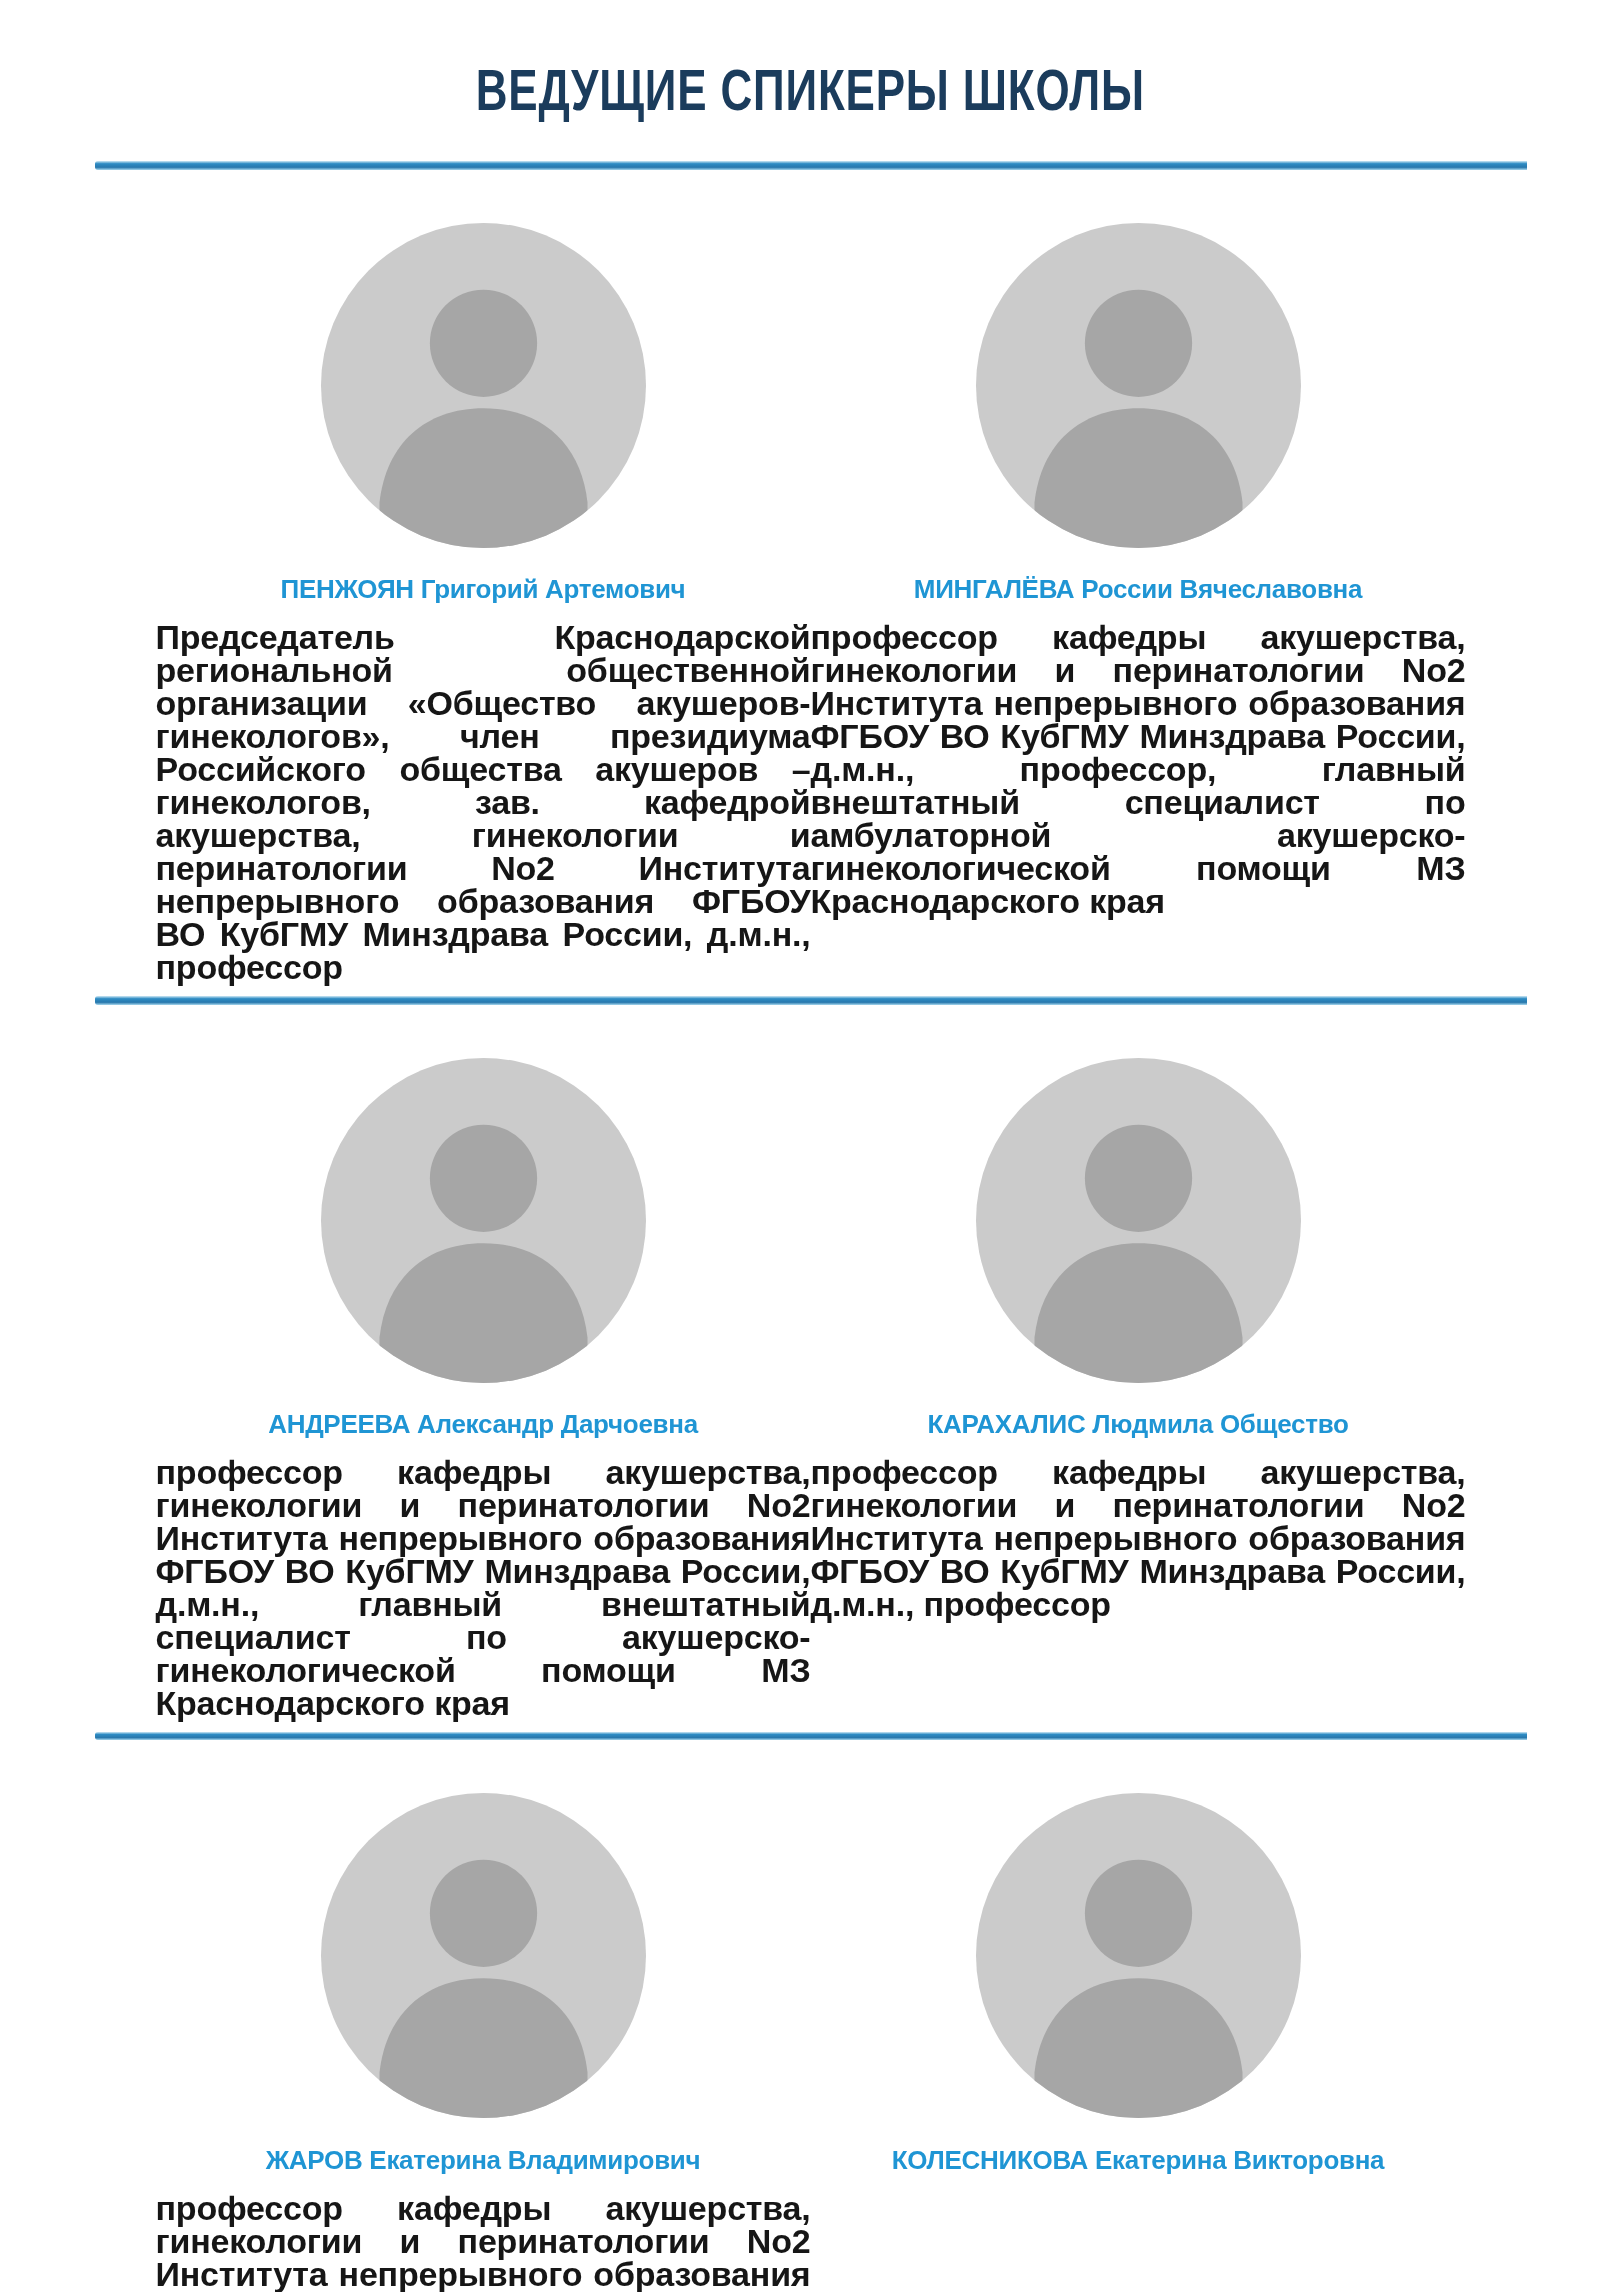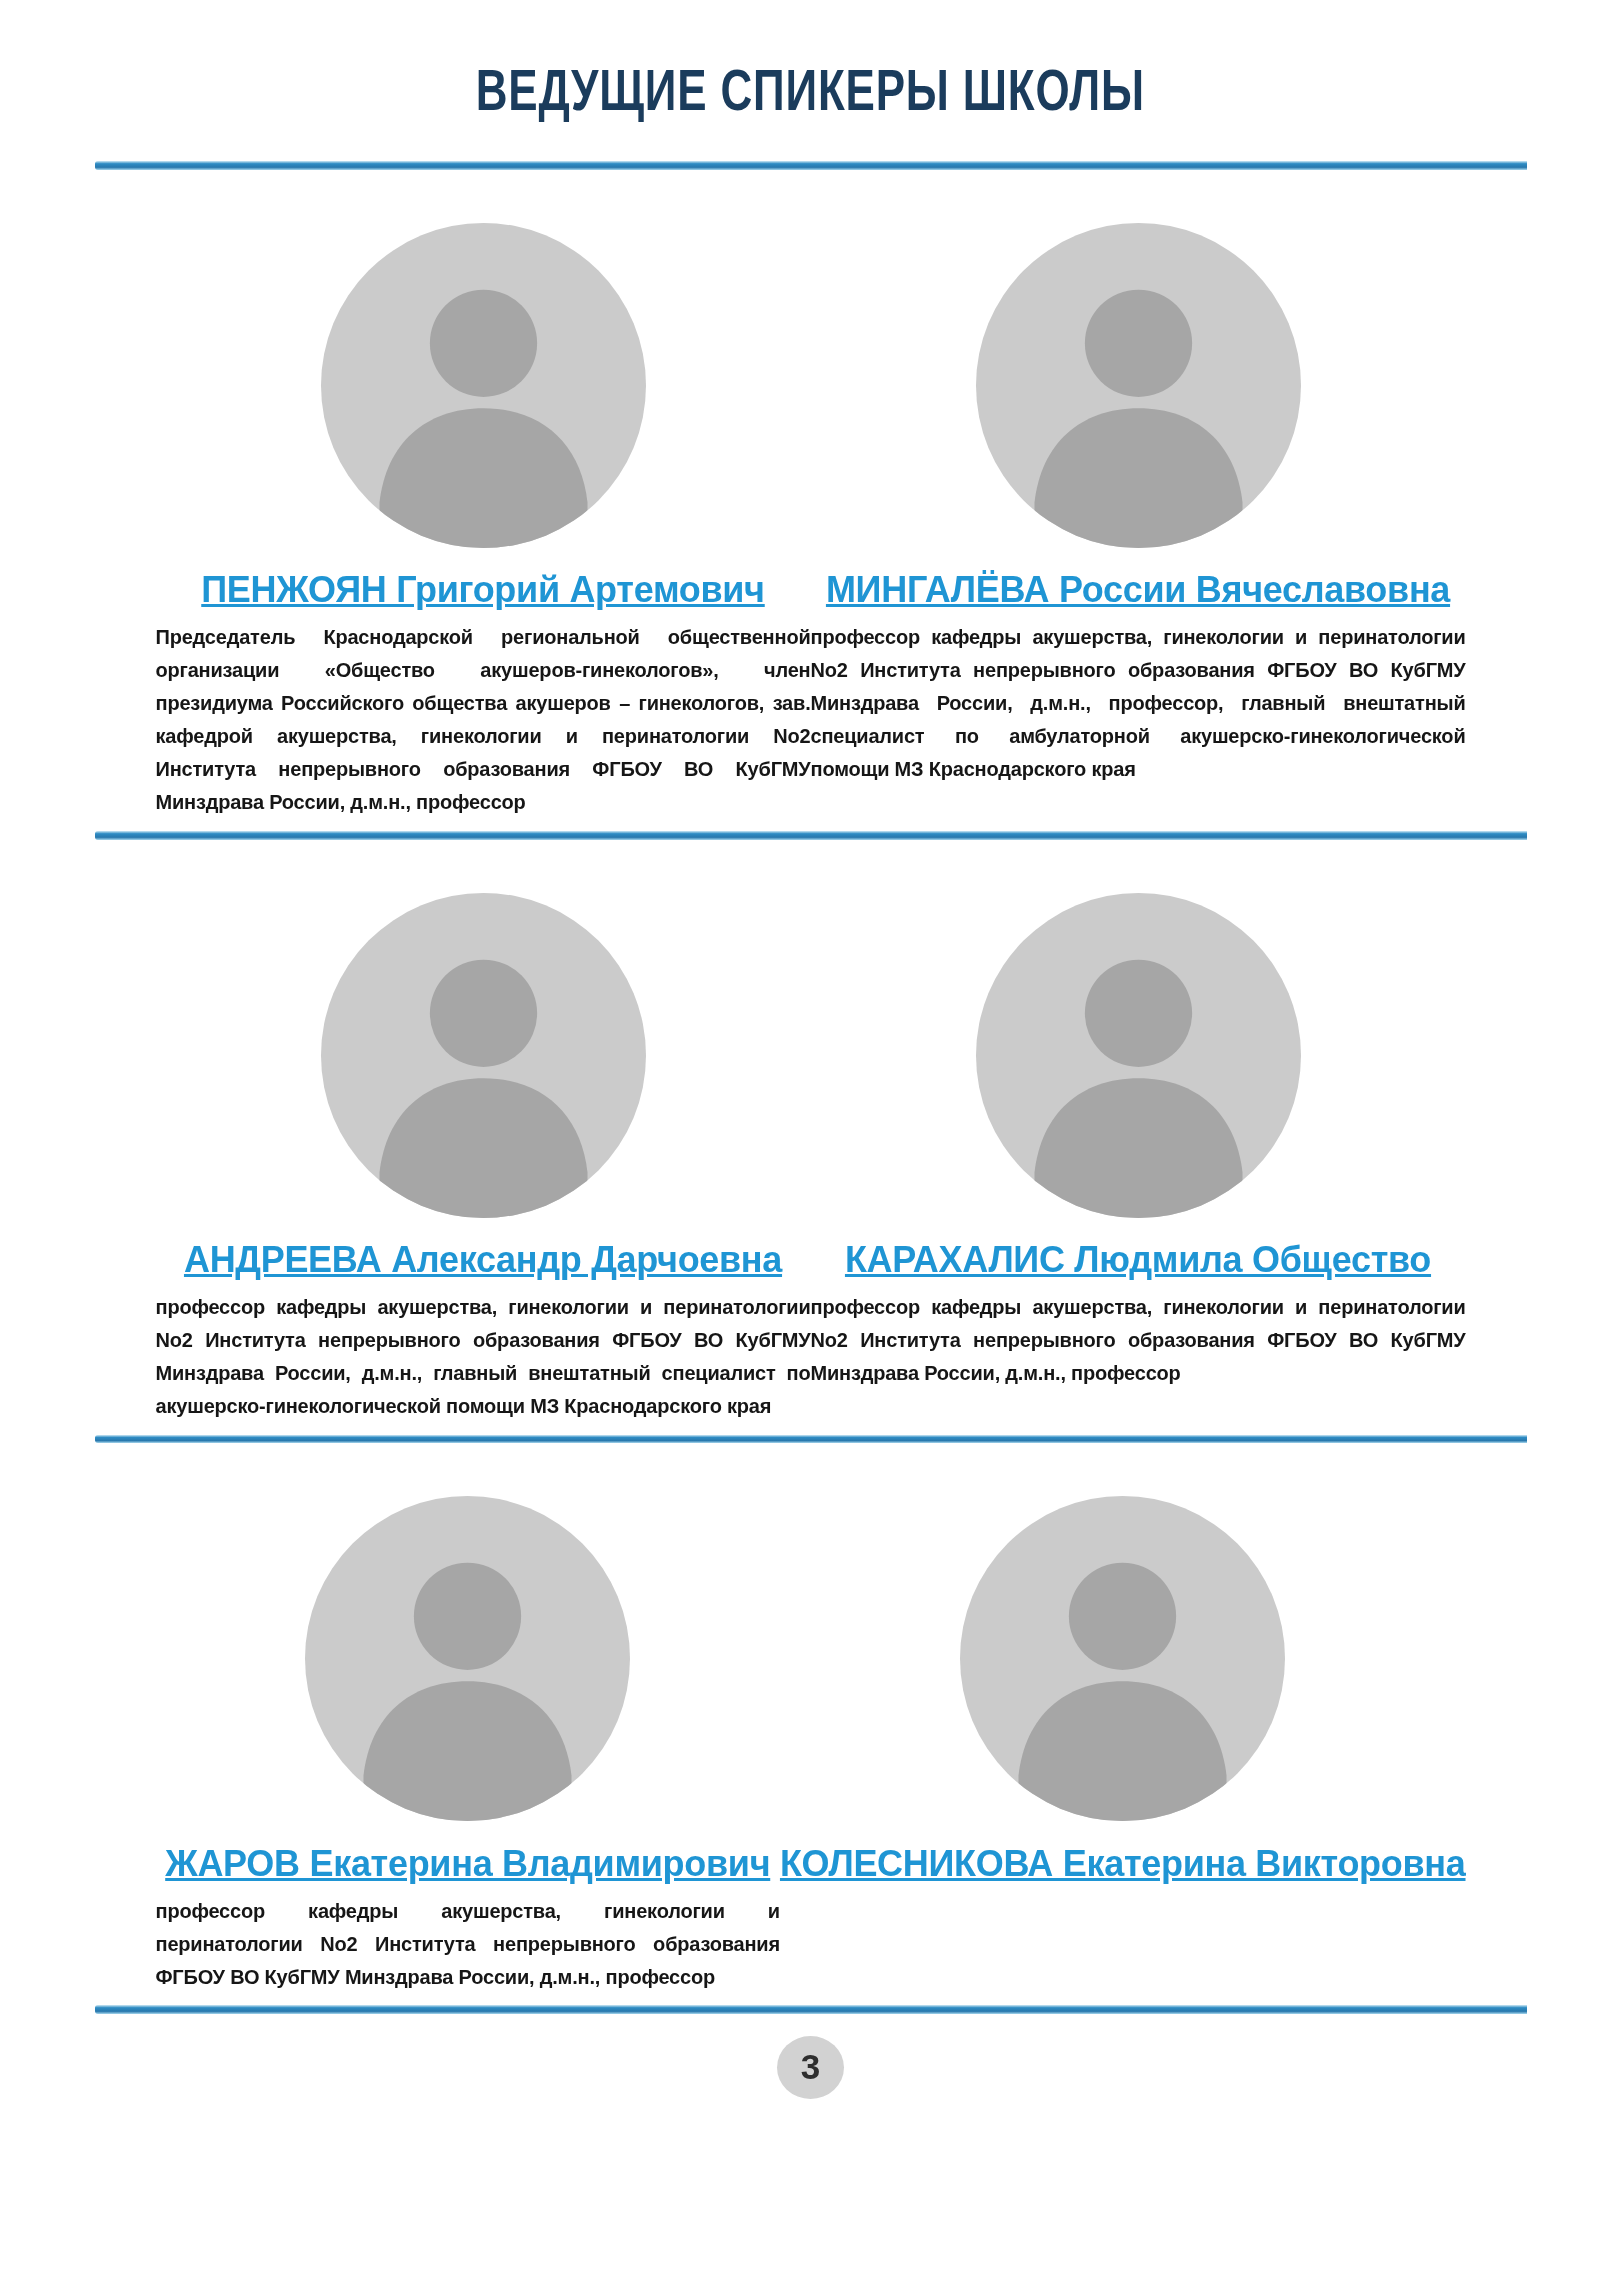--- a/index.html
+++ b/index.html
@@ -51,33 +51,32 @@
     width:325px; height:325px;
     margin-top:53px;
     border-radius:50%;
     background:#cbcbcb;
     overflow:hidden;
     flex:none;
   }
   .avatar svg { width:100%; height:100%; display:block; }
   .speaker-name {
     margin-top:25.5px;
-    font-size:36px;
+    font-size:26px;
     font-weight:700;
     letter-spacing:-0.3px;
     line-height:33px;
     color:#1f95d4;
     text-align:center;
     white-space:nowrap;
-    text-decoration:underline;
   }
   .speaker-desc {
     margin-top:14.7px;
     width:100%;
-    font-size:20px;
+    font-size:34px;
     font-weight:700;
     letter-spacing:-0.2px;
     line-height:33px;
     color:#161616;
     text-align:justify;
   }
   .footer {
     display:flex;
     flex-direction:column;
     align-items:center;

